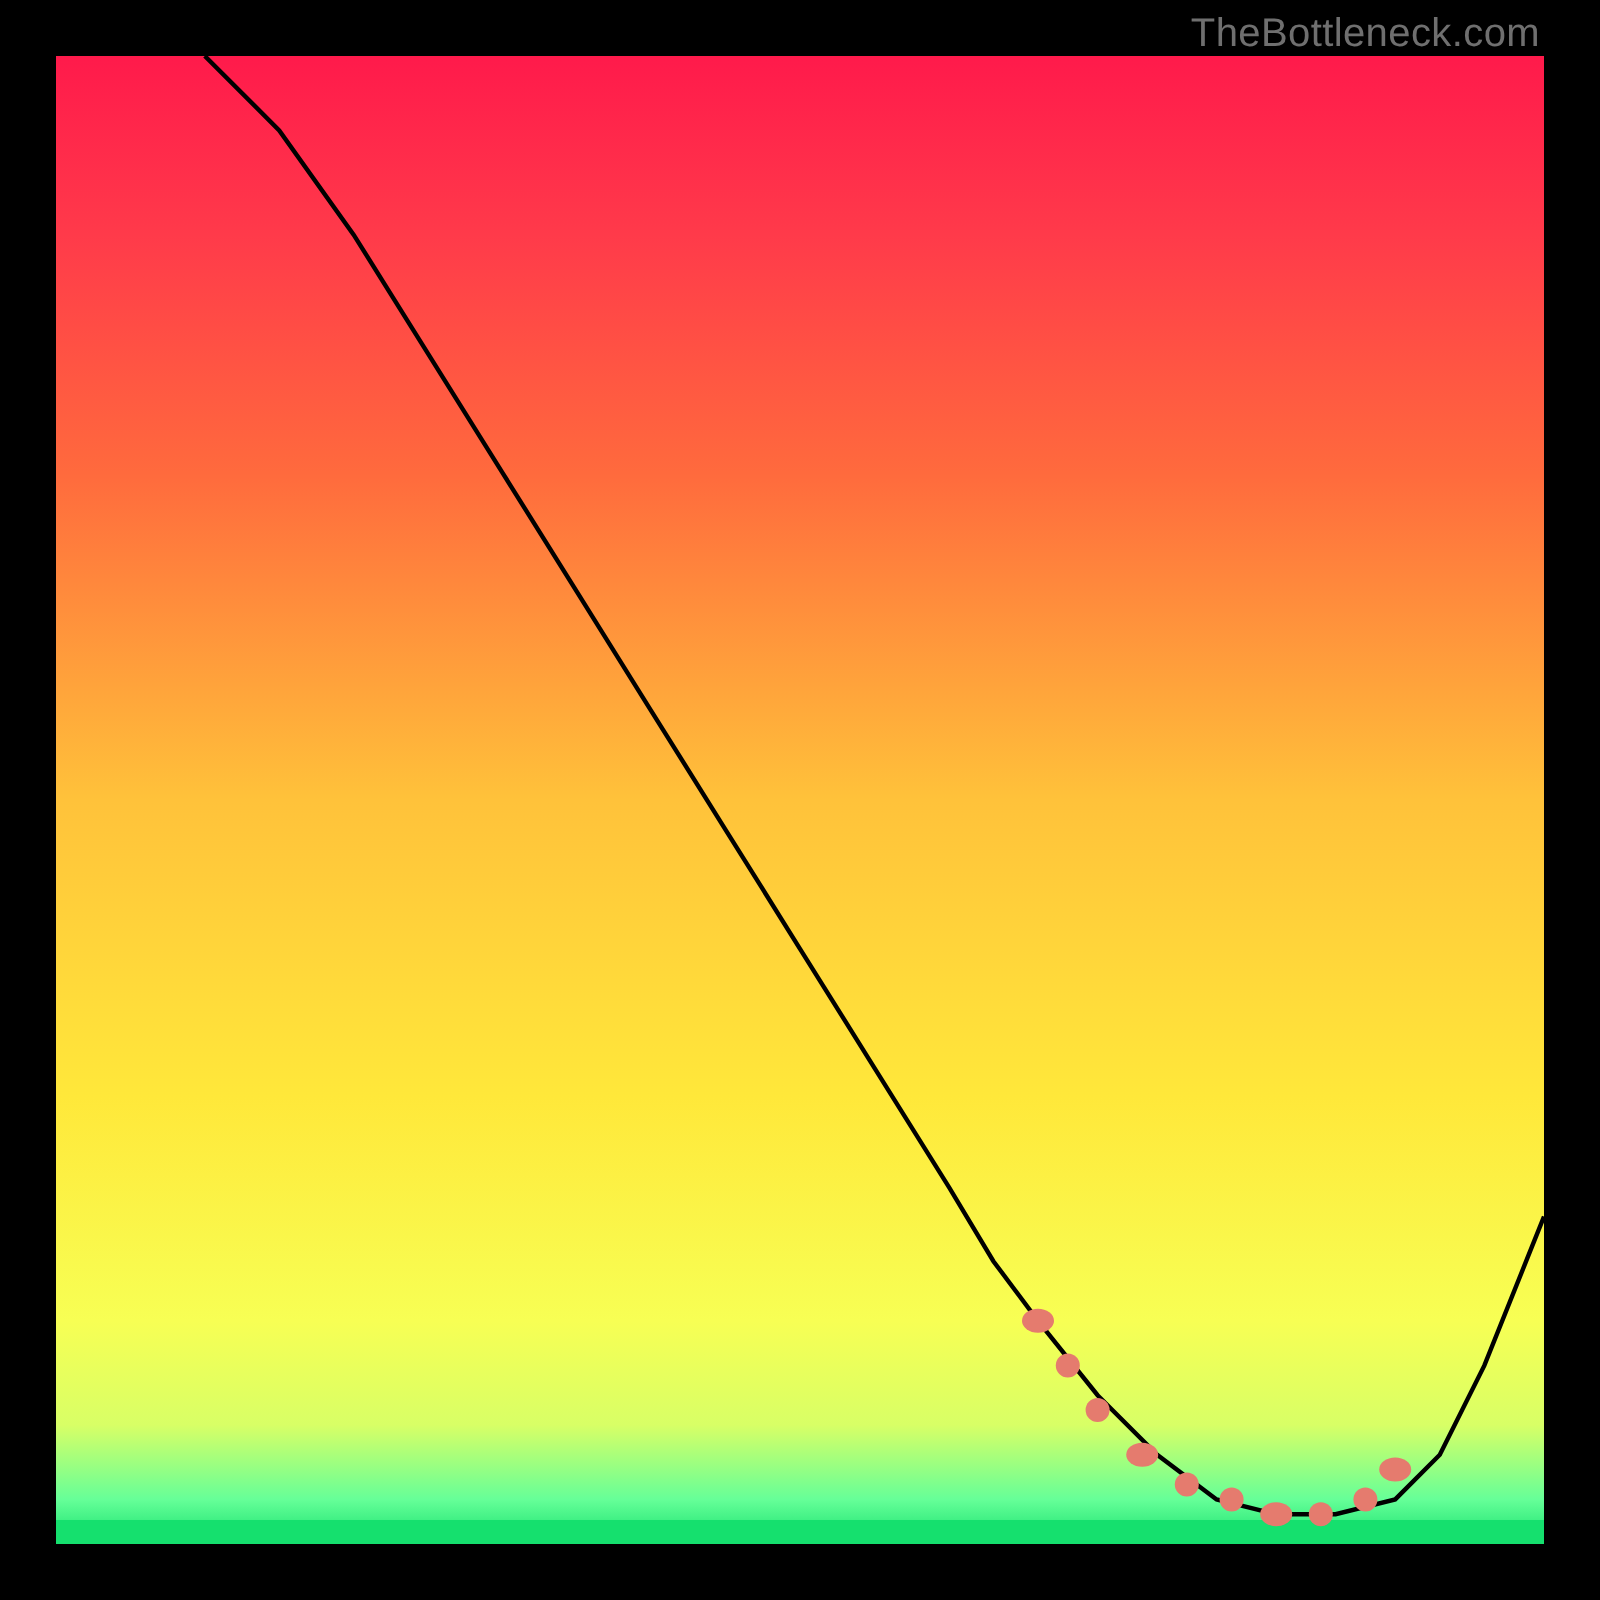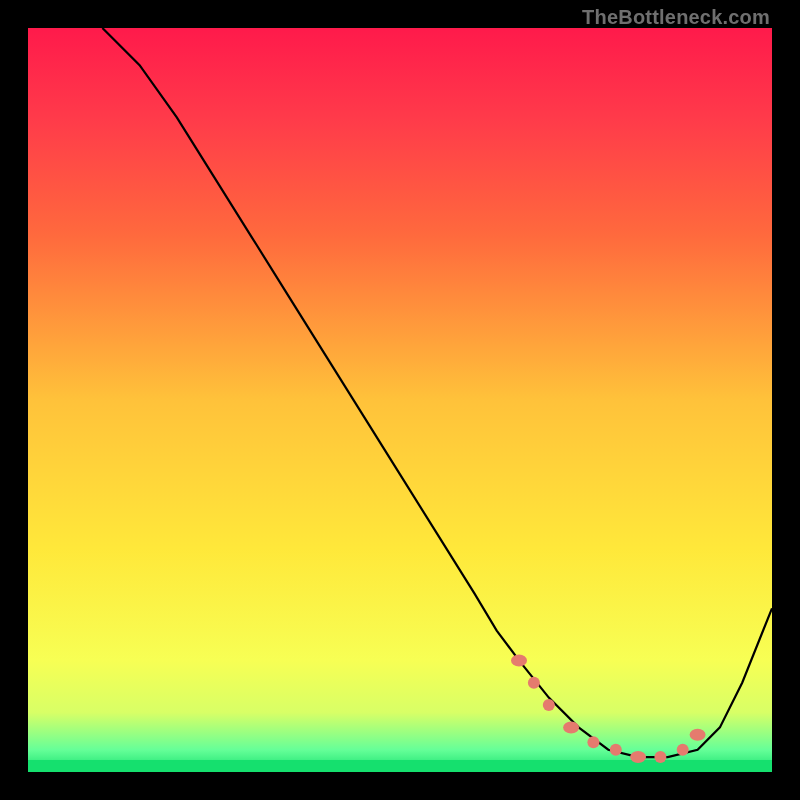--- a/index.html
+++ b/index.html
@@ -25,21 +25,21 @@
     top: 0;
     width: 744px;
     height: 744px;
   }
   .watermark {
     position: absolute;
     top: 6px;
     right: 30px;
     color: #6f6f6f;
     font-size: 20px;
-    font-weight: 700;
+    font-weight: 400;
     letter-spacing: 0.2px;
     user-select: none;
   }
 </style>
 </head>
 <body>
 
 <div class="watermark">TheBottleneck.com</div>
 
 <div class="frame">

